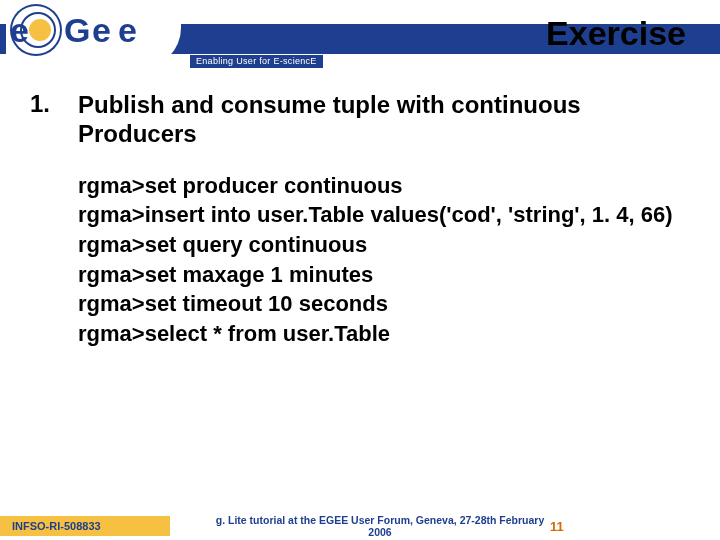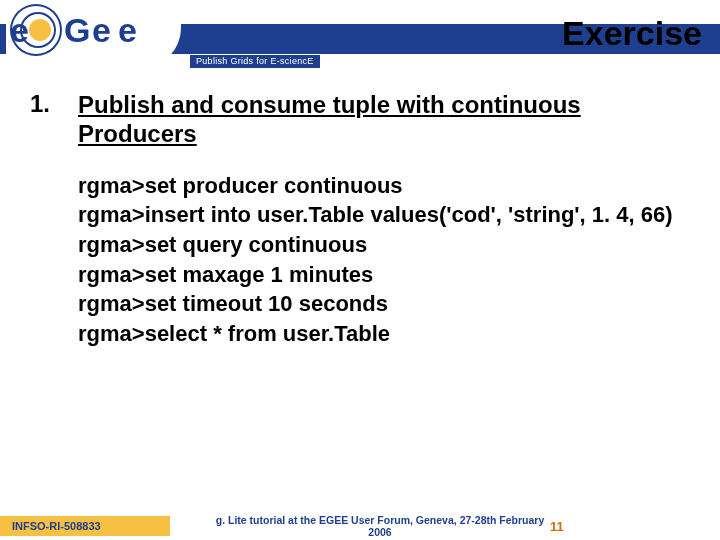--- a/index.html
+++ b/index.html
@@ -1,43 +1,43 @@
 <!DOCTYPE html>
 <html><head>
 <meta charset="utf-8">
 <style>
   * { margin: 0; padding: 0; box-sizing: border-box; }
   html, body { width: 720px; height: 540px; font-family: Arial, Helvetica, sans-serif; background: #fff; overflow: hidden; }
   .slide { position: relative; width: 720px; height: 540px; }
   .hdr { position: relative; height: 70px; }
   .bluebar { position: absolute; left: 0; top: 24px; width: 720px; height: 30px; background: #1e3f8f; }
   .tagline { position: absolute; left: 190px; top: 55px; font-size: 9px; color: #fff; background: #1e3f8f; padding: 1px 6px 2px 6px; letter-spacing: .3px; }
-  .title { position: absolute; right: 18px; top: 14px; font-size: 34px; font-weight: bold; color: #000; }
+  .title { position: absolute; right: 34px; top: 14px; font-size: 34px; font-weight: bold; color: #000; }
   .logo { position: absolute; left: 6px; top: 0; width: 175px; height: 68px; background: #fff; border-radius: 0 0 40px 0; }
   .logo svg { display: block; }
   .body { position: absolute; left: 30px; top: 90px; right: 20px; }
   .bullet-row { display: flex; align-items: flex-start; margin-bottom: 22px; }
   .num { font-size: 24px; font-weight: bold; color: #000; width: 48px; flex: none; }
-  .bt { font-size: 24px; font-weight: bold; color: #000; line-height: 1.22; text-decoration: underline; }
+  .bt { font-size: 24px; font-weight: bold; color: #000; line-height: 1.22; }
   .cmds { margin-left: 48px; font-size: 22px; font-weight: bold; color: #000; line-height: 1.35; }
   .cmds div { white-space: nowrap; }
   .footer { position: absolute; left: 0; bottom: 0; width: 588px; height: 28px; display: flex; align-items: center; }
   .fleft { background: #f6c042; color: #1e3f8f; font-size: 11px; font-weight: bold; padding: 0 12px; height: 20px; line-height: 20px; flex: none; width: 170px; }
   .fmid { flex: 1; text-align: center; font-size: 10.5px; font-weight: bold; color: #1e3f8f; margin-left: 40px; }
   .fpg { width: 38px; text-align: left; padding-right: 12px; font-size: 13px; font-weight: bold; color: #d46a00; }
 </style>
 </head>
 <body>
 
 <div class="slide">
 
   <div class="hdr">
     <div class="bluebar"></div>
     <div class="title">Exercise</div>
-    <div class="tagline">Publish Grids for E-sciencE</div>
+    <div class="tagline">Enabling User for E-sciencE</div>
     <div class="logo">
       <svg width="175" height="62" viewBox="0 0 175 62">
         <circle cx="30" cy="30" r="26" fill="#1e3f8f"></circle>
         <circle cx="30" cy="30" r="24" fill="#fff"></circle>
         <circle cx="32" cy="30" r="18" fill="#1e3f8f"></circle>
         <circle cx="32" cy="30" r="16" fill="#fff"></circle>
         <circle cx="34" cy="30" r="11" fill="#f6c042"></circle>
         <text x="58" y="42" font-family="Arial" font-size="34" font-weight="bold" fill="#1e3f8f">G</text>
         <text x="86" y="42" font-family="Arial" font-size="34" font-weight="bold" fill="#1e3f8f">e</text>
         <text x="112" y="42" font-family="Arial" font-size="34" font-weight="bold" fill="#1e3f8f">e</text>

